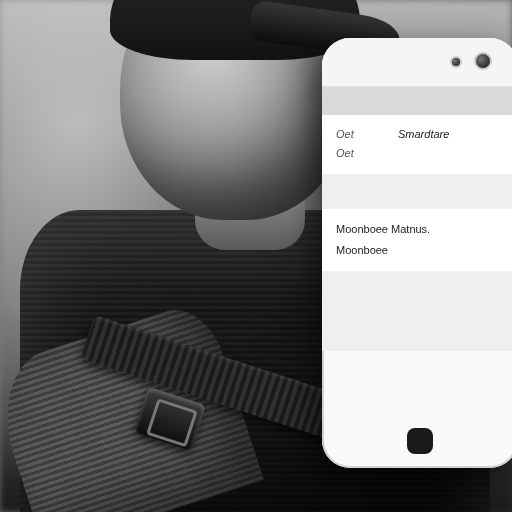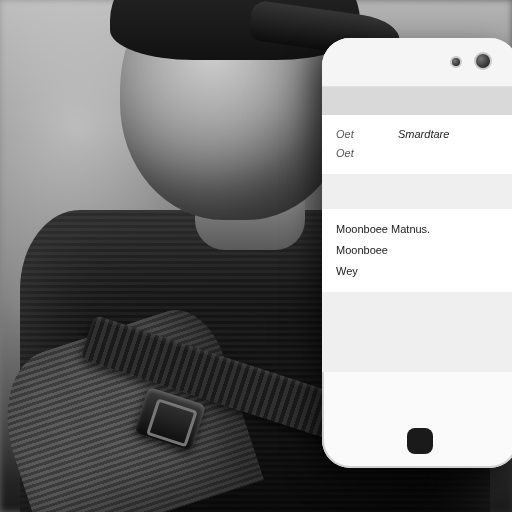--- a/index.html
+++ b/index.html
@@ -73,20 +73,19 @@
       <div class="row">
         <span class="c1">Oet</span>
       </div>
     </div>
 
     <div class="spacer"></div>
 
     <div class="list">
       <div>Moonboee Matnus.</div>
       <div>Moonboee</div>
-      <div>Wey</div>
     </div>
 
     <div class="spacer" style="height:80px"></div>
 
     <div class="homebtn"></div>
   </div>
 </div>
 
 </body></html>

